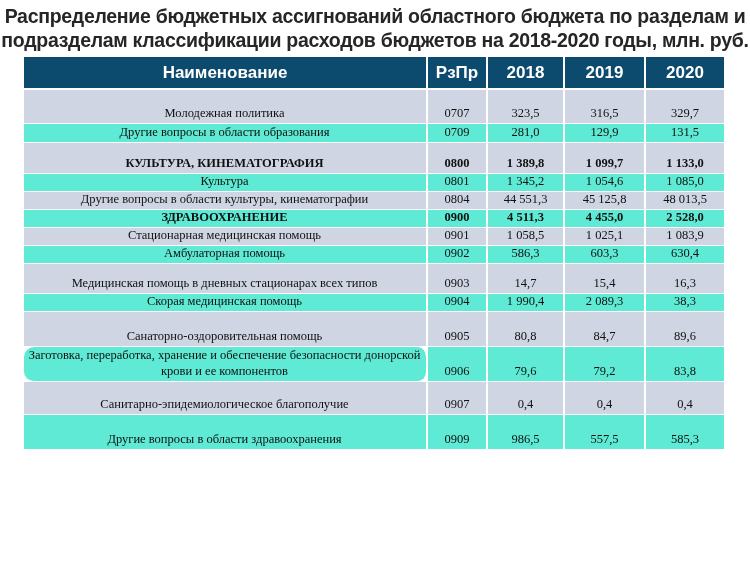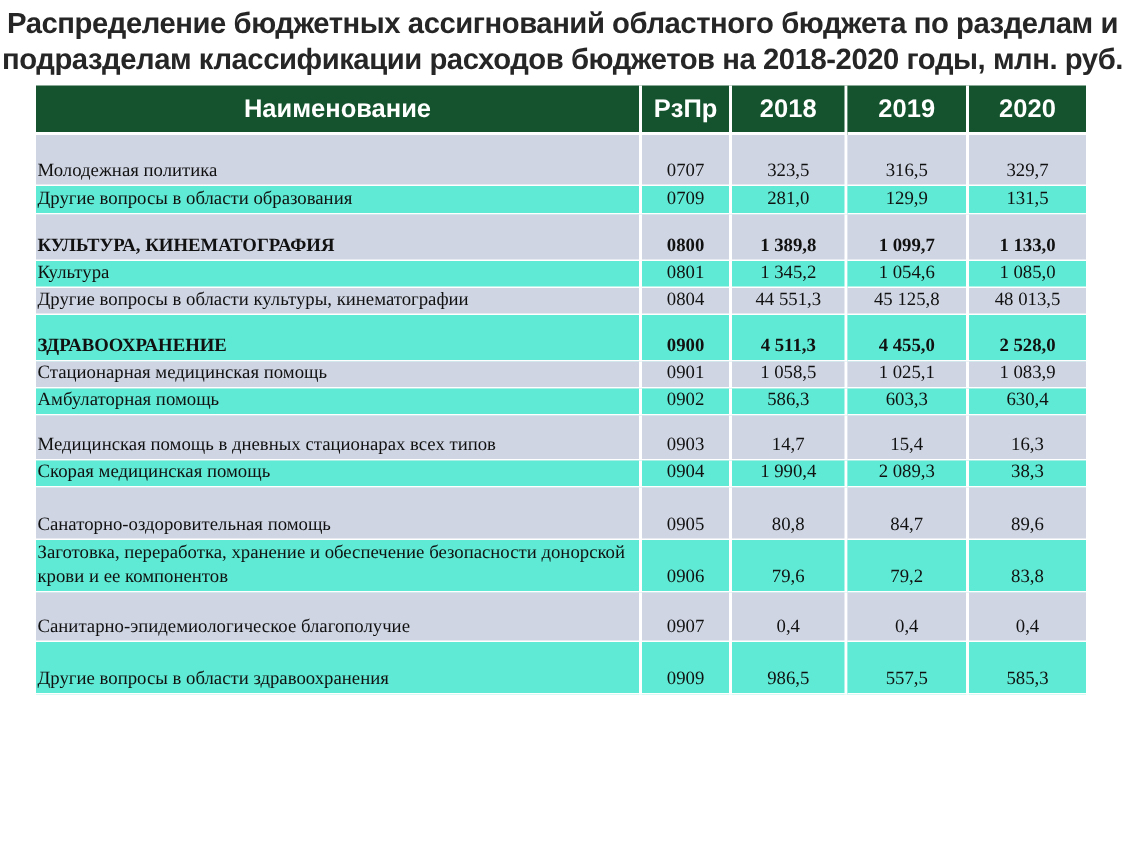--- a/index.html
+++ b/index.html
@@ -12,43 +12,43 @@
     color: #262626; letter-spacing: -0.3px;
   }
   .tbl {
     position: absolute; left: 24px; top: 57px; width: 700px;
     border-collapse: separate; border-spacing: 0;
     table-layout: fixed;
     font-family: "Liberation Serif", serif;
     font-size: 12.5px; color: #111;
   }
   .tbl th {
-    background: #14532d; color: #ffffff;
+    background: #0c4a6e; color: #ffffff;
     font-family: "Liberation Sans", sans-serif;
     font-weight: bold; font-size: 17px;
     height: 31px; padding: 0 4px;
     border-right: 2px solid #ffffff;
     border-bottom: 2px solid #ffffff;
     margin-left: 36px;
   }
   .tbl th:last-child { border-right: none; }
   .tbl td {
     padding: 0 2px 2px 2px;
     vertical-align: bottom;
     border-right: 2px solid #ffffff;
     border-bottom: 1px solid #ffffff;
     white-space: nowrap;
   }
   .tbl td:last-child { border-right: none; }
   .tbl tr.dark td { background: #cfd5e3; }
   .tbl tr.light td { background: #5eead4; }
   .tbl tr.bold td { font-weight: bold; }
-  .tbl td.name { text-align: left; padding-left: 1px; }
+  .tbl td.name { text-align: center; padding-left: 1px; }
   .tbl td.num { text-align: center; }
-  .tbl td.wrap { white-space: normal; line-height: 16px; }
+  .tbl td.wrap { white-space: normal; line-height: 16px; border-radius: 10px; }
   .tbl th.name-h { text-align: center; }
 </style>
 </head>
 <body>
 
 <div class="title">
   <div>Распределение бюджетных ассигнований областного бюджета по разделам и</div>
   <div>подразделам классификации расходов бюджетов на 2018-2020 годы, млн. руб.</div>
 </div>
 
@@ -98,21 +98,21 @@
       <td class="num">1 054,6</td>
       <td class="num">1 085,0</td>
     </tr>
     <tr class="dark" style="height:17px">
       <td class="name">Другие вопросы в области культуры, кинематографии</td>
       <td class="num">0804</td>
       <td class="num">44 551,3</td>
       <td class="num">45 125,8</td>
       <td class="num">48 013,5</td>
     </tr>
-    <tr class="light bold" style="height:31px">
+    <tr class="light bold" style="height:18px">
       <td class="name">ЗДРАВООХРАНЕНИЕ</td>
       <td class="num">0900</td>
       <td class="num">4 511,3</td>
       <td class="num">4 455,0</td>
       <td class="num">2 528,0</td>
     </tr>
     <tr class="dark" style="height:17px">
       <td class="name">Стационарная медицинская помощь</td>
       <td class="num">0901</td>
       <td class="num">1 058,5</td>

